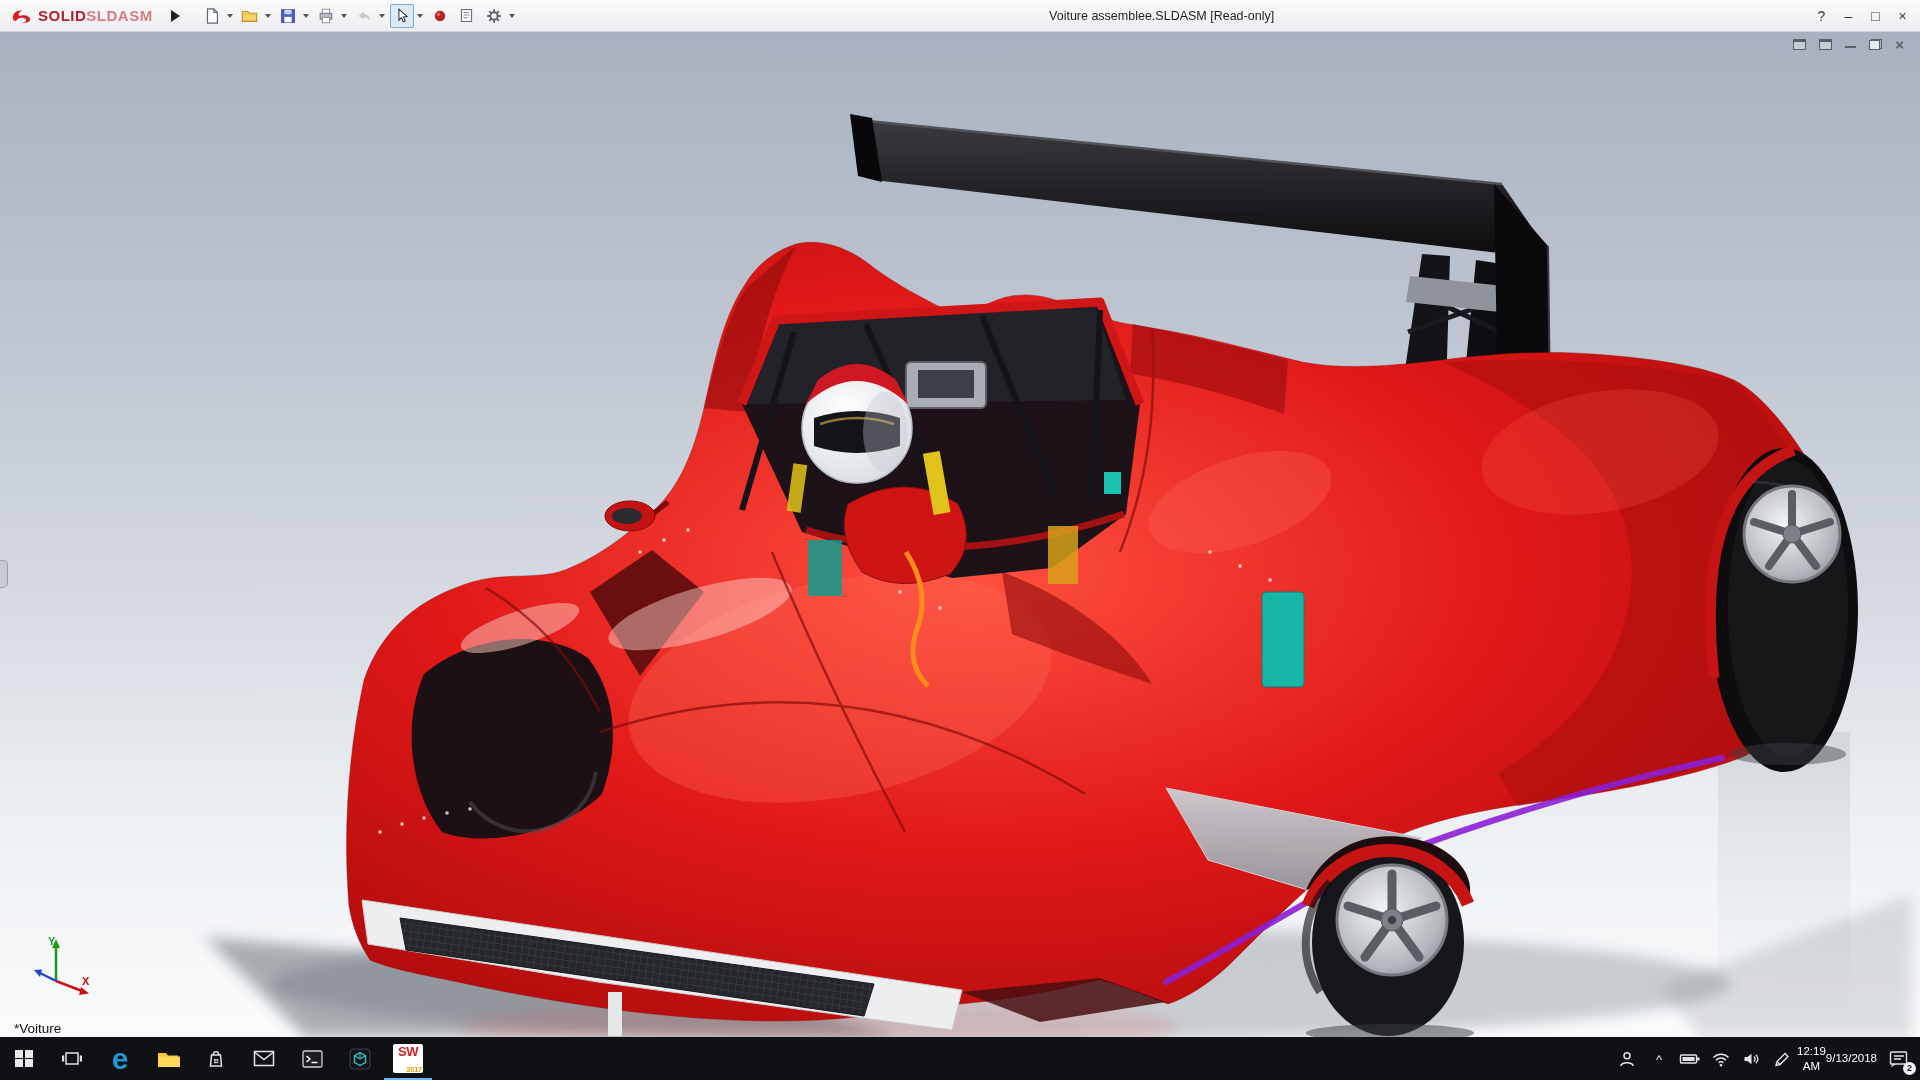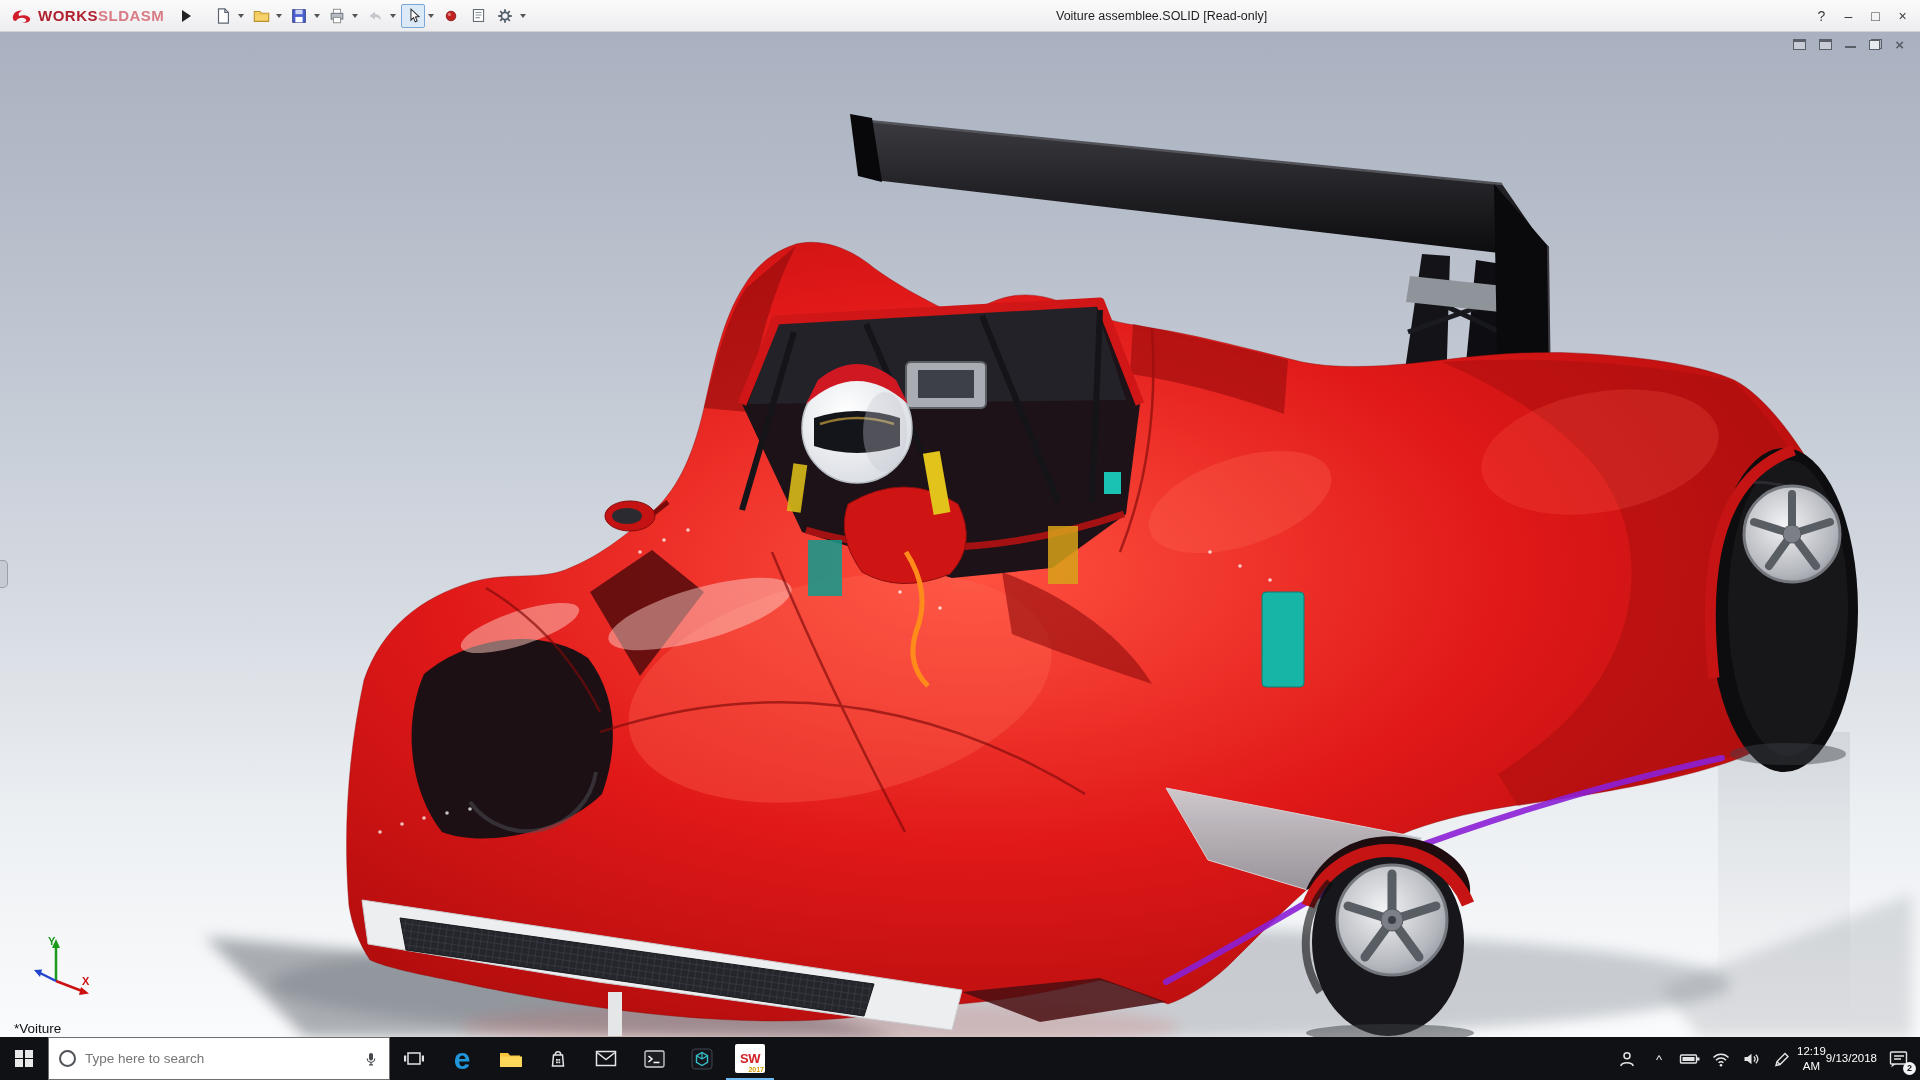--- a/index.html
+++ b/index.html
@@ -42,21 +42,21 @@
 
   
   .taskbar{display:flex;align-items:stretch;height:43px;background:#101114;color:#e6e7e9;z-index:40;position:relative}
   .tb-btn{display:flex;align-items:center;justify-content:center;width:48px;height:43px}
   .winlogo{display:grid;grid-template-columns:8px 8px;grid-template-rows:8px 8px;gap:1.5px}
   .winlogo i{background:#e8e8e8;display:block}
   .searchbox{display:flex;align-items:center;width:342px;background:#ffffff;border:1px solid #6f6f6f;padding:0 10px;gap:9px}
   .cortana-ring{width:17px;height:17px;border:2px solid #4f5257;border-radius:50%;flex:none}
   .searchbox input{flex:1;border:none;outline:none;background:transparent;font-size:13.5px;color:#5c5c5c;font-family:inherit}
   .edge-e{font-size:30px;font-weight:bold;color:#2096d8;line-height:1}
-  .sw-tile{position:relative;width:30px;height:29px;background:#fff;border-radius:2px;display:flex;align-items:center;justify-content:center}
+  .sw-tile{position:relative;width:30px;height:29px;background:#fff;border-radius:2px;display:flex;align-items:flex-start;justify-content:center}
   .sw-tile .sw{font-weight:bold;font-size:13px;letter-spacing:-.5px;color:#d12026}
   .sw-tile .yr{position:absolute;right:1px;bottom:0;font-size:7px;font-weight:bold;color:#d69b00}
   .tb-app.running{box-shadow:inset 0 -2px 0 #6cb8f0}
   .tray{display:flex;align-items:center;margin-left:auto}
   .tray-btn{display:flex;align-items:center;justify-content:center;height:43px}
   .chevron{font-size:13px;color:#e6e7e9;transform:translateY(1px)}
   .clock{width:78px;text-align:center;font-size:11.5px;line-height:1.3;color:#fff}
   .action{position:relative}
   .badge{position:absolute;right:4px;bottom:5px;min-width:13px;height:13px;border-radius:7px;background:#f2f3f5;
     color:#16181c;font-size:9px;font-weight:bold;line-height:13px;text-align:center;padding:0 2px}
@@ -66,21 +66,21 @@
 <body>
 
 <div class="screen">
 
   <div class="titlebar">
     <div class="brand">
       <svg width="24" height="18" viewBox="0 0 26 18">
         <path d="M4 14 C1 8 6 2.5 13 3 C9.5 5 8.5 7.2 10 9 C14.5 7 21 8.5 21.8 12 C22.5 15 18 17.2 12.5 16.2 C17.5 16 18.8 13.8 16.6 12 C13.5 10 8.5 11.2 6.5 14.4 Z" fill="#d21e2b"></path>
       </svg>
       <span>
-        <span class="solid">WORKS</span><span class="works">SLDASM</span>
+        <span class="solid">SOLID</span><span class="works">SLDASM</span>
       </span>
     </div>
     <div class="flyout-arrow"></div>
 
     <div class="tools">
       <span class="tool">
         <svg width="18" height="18" viewBox="0 0 20 20">
             <path d="M5 2h7l4 4v12H5z" fill="#fff" stroke="#5b6670" stroke-width="1.3"></path>
             <path d="M12 2v4h4" fill="none" stroke="#5b6670" stroke-width="1.3"></path>
           </svg>
@@ -137,21 +137,21 @@
         <svg width="18" height="18" viewBox="0 0 20 20">
             <circle cx="10" cy="10" r="4" fill="none" stroke="#55606a" stroke-width="2"></circle>
             <g stroke="#55606a" stroke-width="2">
               <path d="M10 2.5v3M10 14.5v3M2.5 10h3M14.5 10h3M4.7 4.7l2.1 2.1M13.2 13.2l2.1 2.1M15.3 4.7l-2.1 2.1M6.8 13.2l-2.1 2.1"></path>
             </g>
           </svg>
       </span>
         <span class="caret"></span>
     </div>
 
-    <div class="doc-title">Voiture assemblee.SOLID [Read-only]</div>
+    <div class="doc-title">Voiture assemblee.SLDASM [Read-only]</div>
 
     <div class="win-controls">
       <span>?</span>
       <span>–</span>
       <span>□</span>
       <span>×</span>
     </div>
   </div>
 
   <div class="viewport">
@@ -365,29 +365,20 @@
   <div class="taskbar">
     <div class="tb-btn">
       <span class="winlogo">
           <i></i>
           <i></i>
           <i></i>
           <i></i>
         </span>
     </div>
 
-    <div class="searchbox">
-      <span class="cortana-ring"></span>
-      <input type="text" placeholder="Type here to search" style="">
-      <svg width="16" height="20" viewBox="0 0 20 20">
-        <path d="M10 2.6a2.5 2.5 0 0 1 2.5 2.5v4.2a2.5 2.5 0 0 1-5 0V5.1A2.5 2.5 0 0 1 10 2.6z" fill="#44474c"></path>
-        <path d="M5.3 9.3a4.7 4.7 0 0 0 9.4 0" stroke="#44474c" stroke-width="1.4" fill="none"></path>
-        <path d="M10 14v3.4M7.5 17.4h5" stroke="#44474c" stroke-width="1.4"></path>
-      </svg>
-    </div>
 
     <div class="tb-btn tb-app">
       <svg width="22" height="20" viewBox="0 0 22 20">
           <rect x="5" y="4" width="12" height="11" fill="none" stroke="#e3e4e6" stroke-width="1.5"></rect>
           <rect x="1" y="6.5" width="2.2" height="6" fill="#e3e4e6"></rect>
           <rect x="18.8" y="6.5" width="2.2" height="6" fill="#e3e4e6"></rect>
         </svg>
     </div>
     <div class="tb-btn tb-app">
       <span class="edge-e">e</span>

